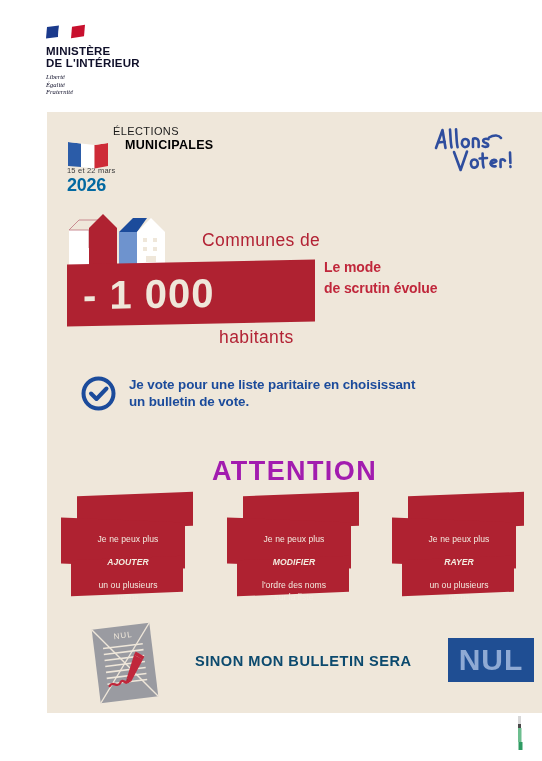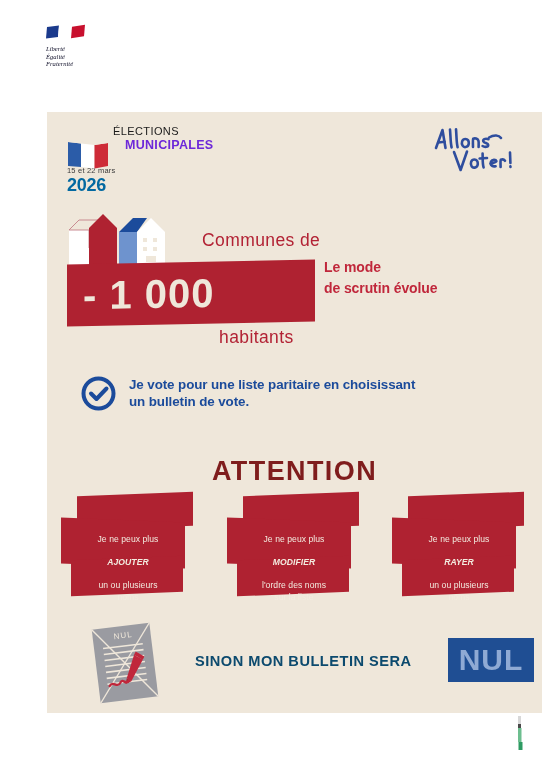--- a/index.html
+++ b/index.html
@@ -66,21 +66,21 @@
   .el-line1 {
     font-size: 11px;
     letter-spacing: 0.4px;
     color: #1b1b1b;
     margin-left: 46px;
   }
   .el-line2 {
     font-size: 12.5px;
     font-weight: bold;
     letter-spacing: 0.3px;
-    color: #6d28d9;
+    color: #000000;
     margin-left: 58px;
     margin-top: 1px;
   }
   .el-flag {
     position: absolute;
     left: 0px;
     top: 15px;
     width: 42px;
     height: 30px;
   }
@@ -194,21 +194,21 @@
 
   
   .attention {
     position: absolute;
     left: 0;
     top: 344px;
     width: 495px;
     text-align: center;
     font-size: 27px;
     font-weight: bold;
-    color: #7f1d1d;
+    color: #a21caf;
     letter-spacing: 1.4px;
   }
 
   
   .ribbons {
     position: absolute;
     left: 0px;
     top: 382px;
     width: 495px;
     height: 110px;
@@ -298,20 +298,22 @@
 </style>
 </head>
 <body>
 
 <div class="ministry">
   <svg class="ministry-flag" viewBox="0 0 40 17">
     <path d="M1 3 L13 1.5 L12 13 L0 14.5 Z" fill="#1B3A8C"></path>
     <path d="M13 1.5 L26 2.8 L25 14.3 L12 13 Z" fill="#ffffff"></path>
     <path d="M26 2.8 L39 0.8 L38 12.3 L25 14.3 Z" fill="#C8102E"></path>
   </svg>
+  <div class="ministry-name">MINISTÈRE
+DE L'INTÉRIEUR</div>
   <div class="ministry-motto">Liberté
 Égalité
 Fraternité</div>
 </div>
 
 <div class="panel">
 
   <div class="elections">
     <div class="el-line1">ÉLECTIONS</div>
     <div class="el-line2">MUNICIPALES</div>

